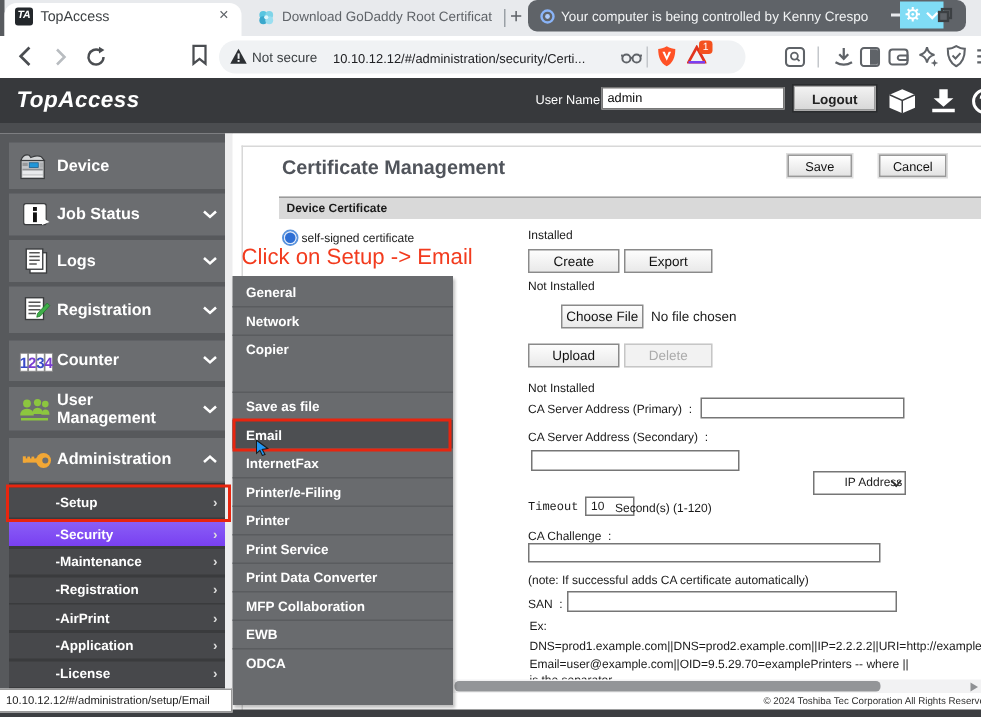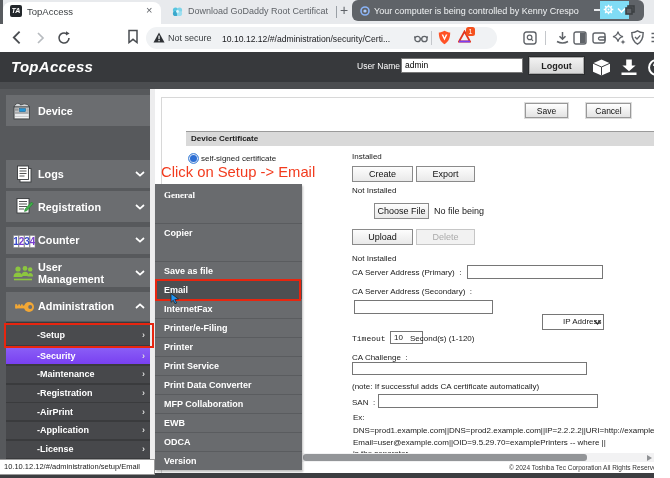--- a/index.html
+++ b/index.html
@@ -147,36 +147,37 @@
 
 <div class="abs" style="left:0;top:82px;width:670px;height:7px;background:#4b4d50;"></div>
 
 <div class="abs" style="left:155px;top:89px;width:515px;height:389px;background:#fff;"></div>
 
 <div class="abs" style="left:0;top:89px;width:150px;height:389px;background:#57595c;"></div>
 <div class="abs" style="left:150px;top:89px;width:5px;height:389px;background:#ededee;"></div>
 
 <div class="abs" style="left:161px;top:97px;width:494px;height:1px;background:#d8d8d8;"></div>
 <div class="abs" style="left:161px;top:97px;width:1px;height:381px;background:#d8d8d8;"></div>
+<div class="abs" style="left:188px;top:104px;font-size:13.2px;font-weight:bold;color:#50545b;">Certificate Management</div>
 <div class="abs" style="left:525px;top:103px;width:43px;height:15px;background:linear-gradient(#fff,#e3e3e3);border:1px solid #999;box-shadow:0 0 0 1px #ddd;font-size:8.5px;color:#111;text-align:center;line-height:14px;">Save</div>
 <div class="abs" style="left:586px;top:103px;width:45px;height:15px;background:linear-gradient(#fff,#e3e3e3);border:1px solid #999;box-shadow:0 0 0 1px #ddd;font-size:8.5px;color:#111;text-align:center;line-height:14px;">Cancel</div>
 
 <div class="abs" style="left:186px;top:131px;width:469px;height:15px;background:#d9d9d9;border-top:1px solid #9a9a9a;"></div>
 <div class="abs" style="left:191px;top:134px;font-size:8px;font-weight:bold;color:#1a1a1a;">Device Certificate</div>
 
 <div class="abs" style="left:188px;top:153px;width:11px;height:11px;border-radius:50%;background:#2e6fd4;border:1px solid #5b95dd;box-shadow:inset 0 0 0 1px rgba(255,255,255,0.85);"></div>
 <div class="abs" style="left:201px;top:154px;font-size:8px;color:#1a1a1a;">self-signed certificate</div>
 <div class="abs" style="left:352px;top:152px;font-size:8px;color:#1a1a1a;">Installed</div>
 
 <div class="abs" style="left:352px;top:166px;width:61px;height:16px;background:linear-gradient(#fdfdfd,#e9e9e9);border:1px solid #8a8a8a;font-size:9px;color:#111;text-align:center;line-height:15px;">Create</div>
 <div class="abs" style="left:416px;top:166px;width:59px;height:16px;background:linear-gradient(#fdfdfd,#e9e9e9);border:1px solid #8a8a8a;font-size:9px;color:#111;text-align:center;line-height:15px;">Export</div>
 <div class="abs" style="left:352px;top:186px;font-size:8px;color:#1a1a1a;">Not Installed</div>
 
 <div class="abs" style="left:374px;top:203px;width:55px;height:16px;background:linear-gradient(#fdfdfd,#e9e9e9);border:1px solid #8a8a8a;font-size:9px;color:#111;text-align:center;line-height:15px;">Choose File</div>
-<div class="abs" style="left:434px;top:206px;font-size:9px;color:#1a1a1a;">No file being</div>
+<div class="abs" style="left:434px;top:206px;font-size:9px;color:#1a1a1a;">No file chosen</div>
 
 <div class="abs" style="left:352px;top:229px;width:61px;height:16px;background:linear-gradient(#fdfdfd,#e9e9e9);border:1px solid #8a8a8a;font-size:9px;color:#111;text-align:center;line-height:15px;">Upload</div>
 <div class="abs" style="left:416px;top:229px;width:59px;height:16px;background:#f2f2f2;border:1px solid #c6c6c6;font-size:9px;color:#ababab;text-align:center;line-height:15px;">Delete</div>
 <div class="abs" style="left:352px;top:254px;font-size:8px;color:#1a1a1a;">Not Installed</div>
 
 <div class="abs" style="left:352px;top:268px;font-size:8px;color:#1a1a1a;">CA Server Address (Primary)&nbsp;&nbsp;:</div>
 <div class="abs" style="left:467px;top:265px;width:136px;height:14px;background:#fff;border:1px solid #767676;"></div>
 
 <div class="abs" style="left:352px;top:287px;font-size:8px;color:#1a1a1a;">CA Server Address (Secondary)&nbsp;&nbsp;:</div>
 <div class="abs" style="left:354px;top:300px;width:139px;height:14px;background:#fff;border:1px solid #767676;"></div>
@@ -229,20 +230,32 @@
         <rect x="2" y="6" width="15.5" height="12" fill="#c3c5c7" stroke="#3a3c3e" stroke-width="0.8"></rect>
         <rect x="7.5" y="7.5" width="6" height="3.2" fill="#2196d8" stroke="#1a5a85" stroke-width="0.5"></rect>
         <rect x="14.5" y="7.5" width="2.2" height="3.2" fill="#aeb0b2"></rect>
         <rect x="3" y="7.5" width="3.5" height="2.2" fill="#96989a"></rect>
         <rect x="3" y="11.5" width="13.5" height="0.9" fill="#8e9092"></rect>
         <rect x="3" y="13" width="13.5" height="2.2" fill="#e8eaec"></rect>
         <rect x="3" y="16" width="13.5" height="1" fill="#f2f2f2"></rect>
       </svg>
   <span class="lbl">Device</span>
 </div>
+<div class="mi" style="top:128.5px;height:28px;">
+  <svg style="position:absolute;left:9px;top:6px;" width="19" height="17" viewBox="0 0 19 17">
+        <rect x="0.8" y="0.8" width="15" height="14" rx="1.5" fill="#fff" stroke="#3a3c3e" stroke-width="0.8"></rect>
+        <rect x="7" y="3" width="2.6" height="2.6" fill="#111"></rect>
+        <rect x="7" y="6.6" width="2.6" height="6.5" fill="#111"></rect>
+        <path d="M13 10 L18 13 L13 15 Z" fill="#fff"></path>
+      </svg>
+  <span class="lbl">Job Status</span>
+      <span class="chev"><svg width="10" height="6" viewBox="0 0 10 6">
+          <path d="M1 1 L5 4.6 L9 1" fill="none" stroke="#fff" stroke-width="1.7"></path>
+        </svg></span>
+</div>
 <div class="mi" style="top:159.5px;height:28.5px;">
   <svg style="position:absolute;left:9px;top:5px;" width="19" height="19" viewBox="0 0 19 19">
         <rect x="5" y="3.5" width="11" height="13.5" fill="#fff" stroke="#3a3c3e" stroke-width="0.9"></rect>
         <rect x="2.5" y="1" width="11" height="13.5" fill="#fff" stroke="#3a3c3e" stroke-width="0.9"></rect>
         <path d="M4.5 3.5 h7 M4.5 6 h7 M4.5 8.5 h7 M4.5 11 h5" stroke="#555" stroke-width="1"></path>
       </svg>
   <span class="lbl">Logs</span>
       <span class="chev"><svg width="10" height="6" viewBox="0 0 10 6">
           <path d="M1 1 L5 4.6 L9 1" fill="none" stroke="#fff" stroke-width="1.7"></path>
         </svg></span>
@@ -330,22 +343,25 @@
     </div>
 <div class="smi" style="top:440.5px;height:17.5px;">
       <span class="lbl">-License</span>
       <span class="chev">›</span>
     </div>
 <div class="smi" style="top:460px;height:13px;"></div>
 
 <div class="abs" style="left:4px;top:322.5px;width:150px;height:25px;border:2.5px solid #e8250f;"></div>
 
 <div class="abs" style="left:155px;top:184px;width:147px;height:286px;background:#696b6e;box-shadow:1px 2px 2px rgba(0,0,0,0.25);"></div>
-<div class="fi" style="top:185px;height:19px;font-family:Liberation Serif, serif;">
+<div class="fi" style="top:185px;height:19px;">
       <span class="lbl">General</span>
+    </div>
+<div class="fi" style="top:204px;height:19px;border-top:1px solid #5a5c5f;">
+      <span class="lbl">Network</span>
     </div>
 <div class="fi" style="top:223px;height:19px;border-top:1px solid #5a5c5f;">
       <span class="lbl">Copier</span>
     </div>
 <div class="fi" style="top:261px;height:19px;border-top:1px solid #5a5c5f;">
       <span class="lbl">Save as file</span>
     </div>
 <div class="fi" style="top:280px;height:19px;background:#4d4f52;">
       <span class="lbl">Email</span>
     </div>
@@ -366,23 +382,20 @@
     </div>
 <div class="fi" style="top:394px;height:19px;border-top:1px solid #5a5c5f;">
       <span class="lbl">MFP Collaboration</span>
     </div>
 <div class="fi" style="top:413px;height:19px;border-top:1px solid #5a5c5f;">
       <span class="lbl">EWB</span>
     </div>
 <div class="fi" style="top:432px;height:19px;border-top:1px solid #5a5c5f;">
       <span class="lbl">ODCA</span>
     </div>
-<div class="fi" style="top:451px;height:19px;border-top:1px solid #5a5c5f;">
-      <span class="lbl">Version</span>
-    </div>
 
 <div class="abs" style="left:155px;top:279px;width:146px;height:22px;border:2px solid #e8250f;"></div>
 
 <svg class="abs" style="left:170px;top:292.5px;" width="10" height="11" viewBox="0 0 10 11">
       <path d="M1 0.5 L8.5 6 L4.8 6.6 L6.7 10 L4.9 10.6 L3.3 7.3 L1 9.3 Z" fill="#2196f3" stroke="#1a1a1a" stroke-width="0.7"></path>
     </svg>
 
 <div class="abs" style="left:161px;top:163.5px;font-size:14.8px;color:#f23b1e;">Click on Setup -&gt; Email</div>
 
 <div class="abs" style="left:0;top:473px;width:670px;height:5px;background:#3c3e41;"></div>

